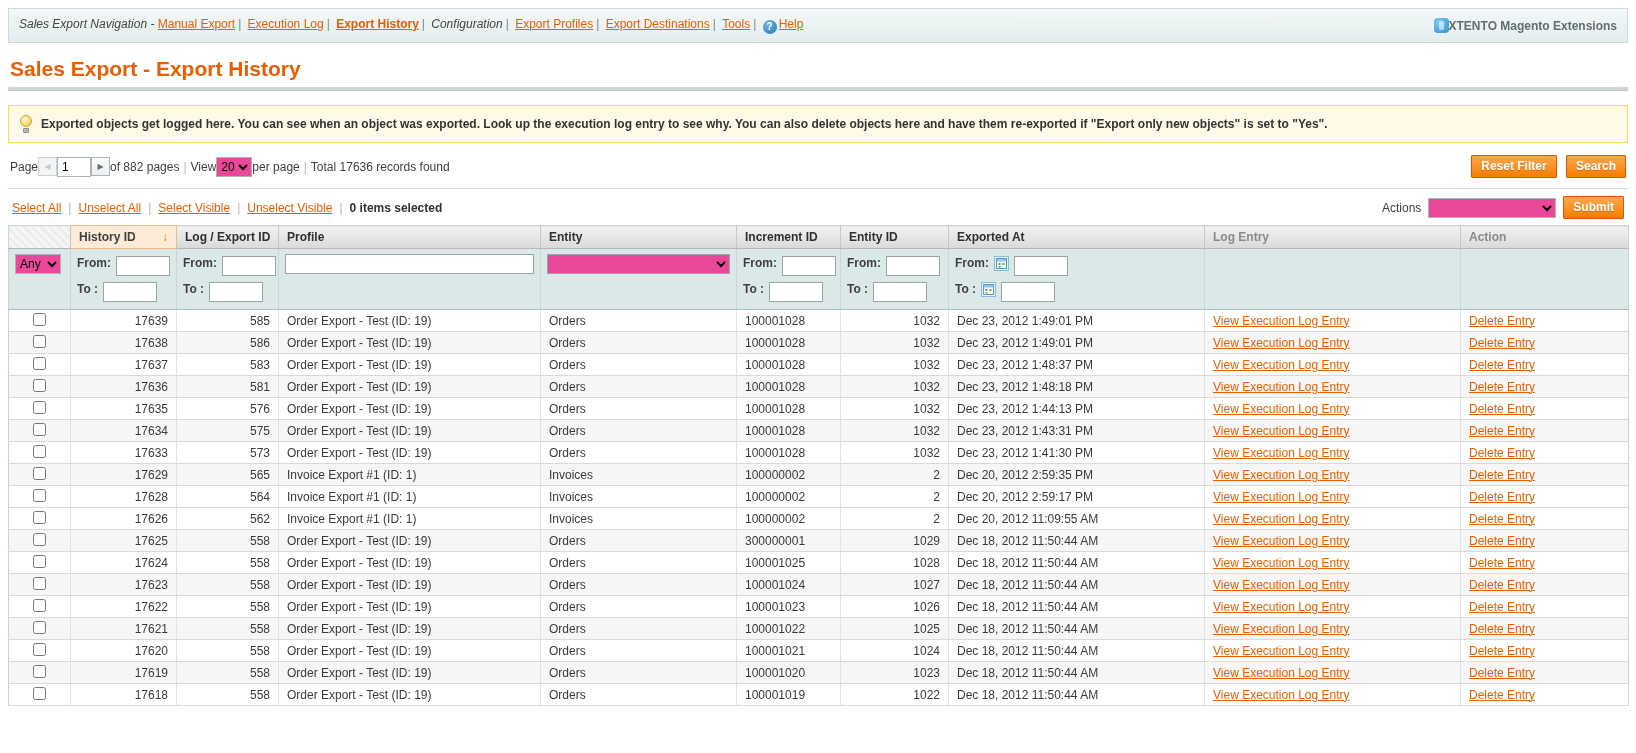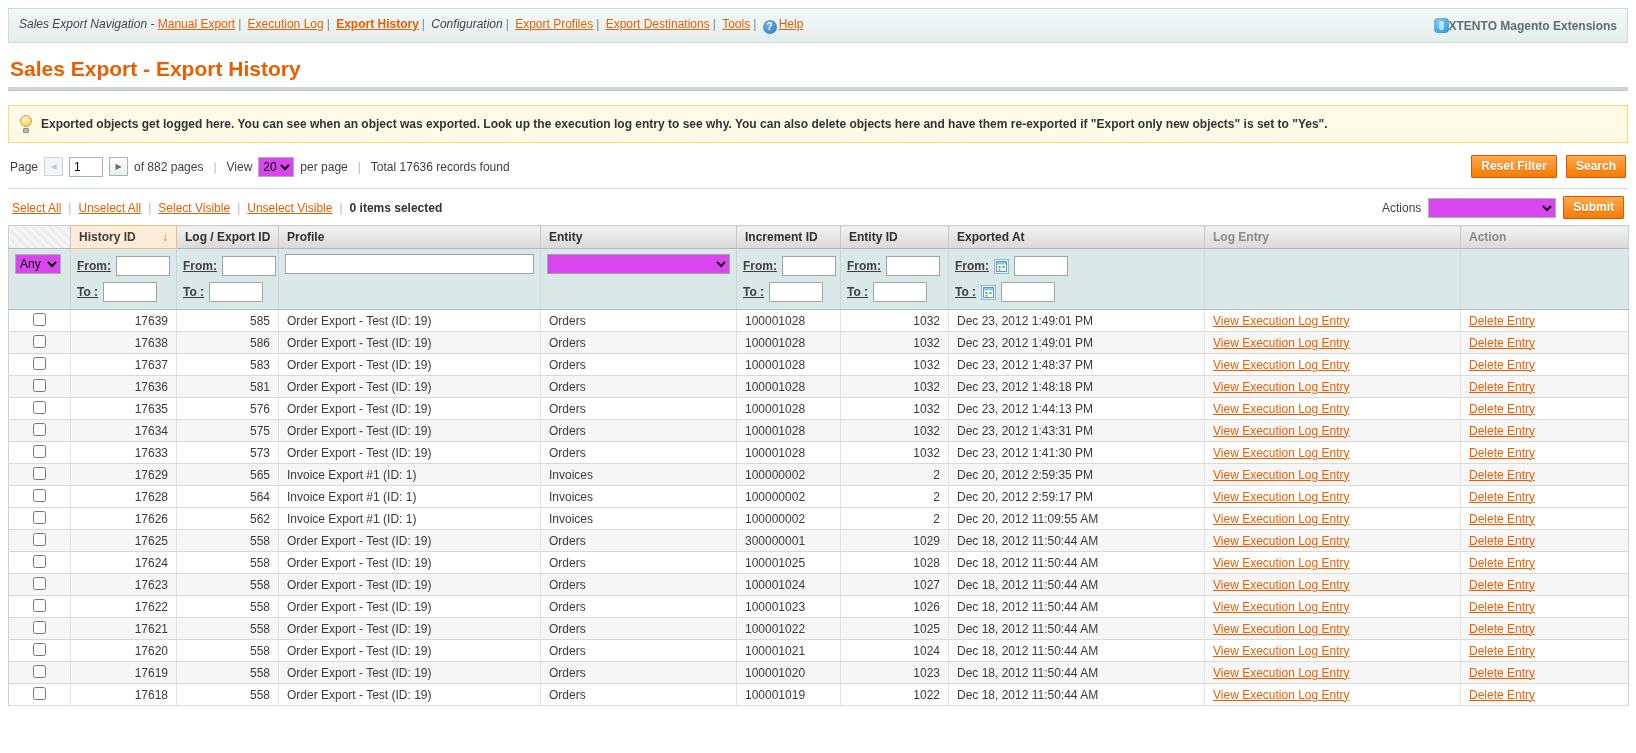--- a/index.html
+++ b/index.html
@@ -24,46 +24,46 @@
   .title-rule { height:4px; background:#d0d5d5; border-bottom:1px solid #bfc6c6; margin:0 0 14px; }
 
   
   .notice { border:1px solid #ffd967; background:#fffae8; padding:9px 10px; display:flex; align-items:center; gap:8px; font-weight:bold; color:#333; }
   .bulb { flex:0 0 auto; width:14px; height:18px; position:relative; }
   .bulb .glass { position:absolute; top:0; left:1px; width:12px; height:12px; border-radius:50%; background:radial-gradient(circle at 35% 30%, #fff6c8, #f2c64a); border:1px solid #caa53a; }
   .bulb .base { position:absolute; bottom:0; left:4px; width:6px; height:5px; background:#b9b9b9; border:1px solid #8f8f8f; border-radius:1px; }
 
   
   .pager-row { display:flex; align-items:center; justify-content:space-between; margin:12px 2px 10px; }
-  .pager { display:flex; align-items:center; gap:6px; color:#3f3f3f; }
+  .pager { display:flex; align-items:center; gap:0; color:#3f3f3f; }
   .pg-btn { display:inline-block; width:19px; height:19px; border:1px solid #a9b5b5; background:linear-gradient(#fdfdfd,#e9efef); text-align:center; line-height:17px; font-size:8px; color:#5f6f6f; cursor:pointer; }
   .pg-btn.disabled { border-color:#ccd4d4; color:#c3cccc; background:#f2f5f5; cursor:default; }
   .pg-input { width:34px; height:20px; border:1px solid #a9b5b5; padding:1px 4px; font:12px "Liberation Sans",sans-serif; }
   .pager .bar { color:#b0baba; padding:0 4px; }
-  select { font:12px "Liberation Sans",sans-serif; border:1px solid #a9b5b5; background:#d946ef; height:20px; }
+  select { font:12px "Liberation Sans",sans-serif; border:1px solid #a9b5b5; background:#ec4899; height:20px; }
   .btn { display:inline-block; border:1px solid #de5400; background:linear-gradient(#ffa84d,#f47c02); color:#fff; font-weight:bold; font-size:12px; padding:3px 9px 4px; cursor:pointer; text-shadow:0 1px 0 rgba(0,0,0,.2); border-radius:1px; }
   .btn + .btn { margin-left:6px; }
 
   
   .mass-row { border-top:1px solid #d6dddd; padding:7px 4px 6px; display:flex; align-items:center; justify-content:space-between; }
   .mass-links { display:flex; align-items:center; gap:7px; }
   .mass-links .bar { color:#b0baba; }
   .mass-count { font-weight:bold; color:#333; }
   .mass-actions { display:flex; align-items:center; gap:7px; color:#3f3f3f; }
   .mass-actions select { width:128px; }
 
   
   table.grid { border-collapse:collapse; table-layout:fixed; width:1620px; border:1px solid #c9d3d3; }
   .grid th { height:23px; background:linear-gradient(#f2f2f2,#d9d9d9); border-right:1px solid #c6c6c6; border-bottom:1px solid #b6b6b6; font-size:12px; text-align:left; padding:0 8px; color:#2f2f2f; white-space:nowrap; overflow:hidden; cursor:pointer; }
   .grid th.cb-h { background:repeating-linear-gradient(45deg,#ececec 0 3px,#f7f7f7 3px 6px); cursor:default; }
   .grid th.no-link { color:#8a8a8a; cursor:default; }
   .grid th.sorted { background:#fcecd7; border:1px solid #e9bd8a; color:#3f3f3f; }
   .grid th.sorted .arrow { float:right; color:#f47d00; font-weight:bold; }
   .grid tr.filter td { background:#dbe8e8; border-right:1px solid #c8d8d8; border-bottom:1px solid #aebebe; padding:5px 6px; vertical-align:top; }
-  .range-line { display:flex; align-items:center; gap:5px; margin:2px 0 6px; font-weight:bold; color:#3f3f3f; white-space:nowrap;text-decoration:underline; }
+  .range-line { display:flex; gap:5px; margin:2px 0 6px; font-weight:bold; color:#3f3f3f; white-space:nowrap; }
   .range-line:last-child { margin-bottom:2px; }
   .f-input { width:54px; height:20px; border:1px solid #9aa6a6; padding:1px 3px; font:12px "Liberation Sans",sans-serif; }
   .f-wide { width:100%; height:20px; border:1px solid #9aa6a6; padding:1px 4px; font:12px "Liberation Sans",sans-serif; }
   .cal-btn { width:15px; height:15px; border:1px solid #8fb8d8; background:#eaf4fb; padding:0; display:inline-flex; align-items:center; justify-content:center; cursor:pointer; }
   .grid td { height:22px; padding:0 8px; border-right:1px solid #e2e2e2; border-bottom:1px solid #d9d9d9; white-space:nowrap; overflow:hidden; color:#3a3a3a; }
   .grid tr.odd td { background:#f6f6f6; }
   .grid tr.even td { background:#fff; }
   .grid td.cb, .grid th.cb-h { text-align:center; padding:0; }
   .grid td.num { text-align:right; }
   .grid td:last-child, .grid th:last-child { border-right:none; }

